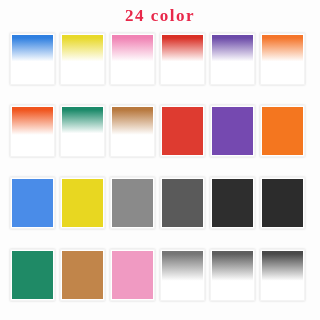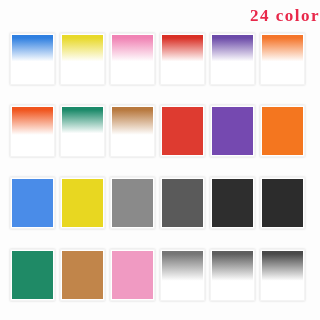--- a/index.html
+++ b/index.html
@@ -18,21 +18,21 @@
     position: relative;
     width: 320px;
     height: 320px;
     background: #fdfdfd;
   }
   #title {
     position: absolute;
     top: 6px;
     left: 0;
     width: 320px;
-    text-align: right;
+    text-align: center;
     font-family: "Liberation Serif", serif;
     font-size: 17px;
     font-weight: 700;
     letter-spacing: 1.5px;
     color: #e8284a;
   }
   #grid {
     position: absolute;
     top: 33px;
     left: 0;

